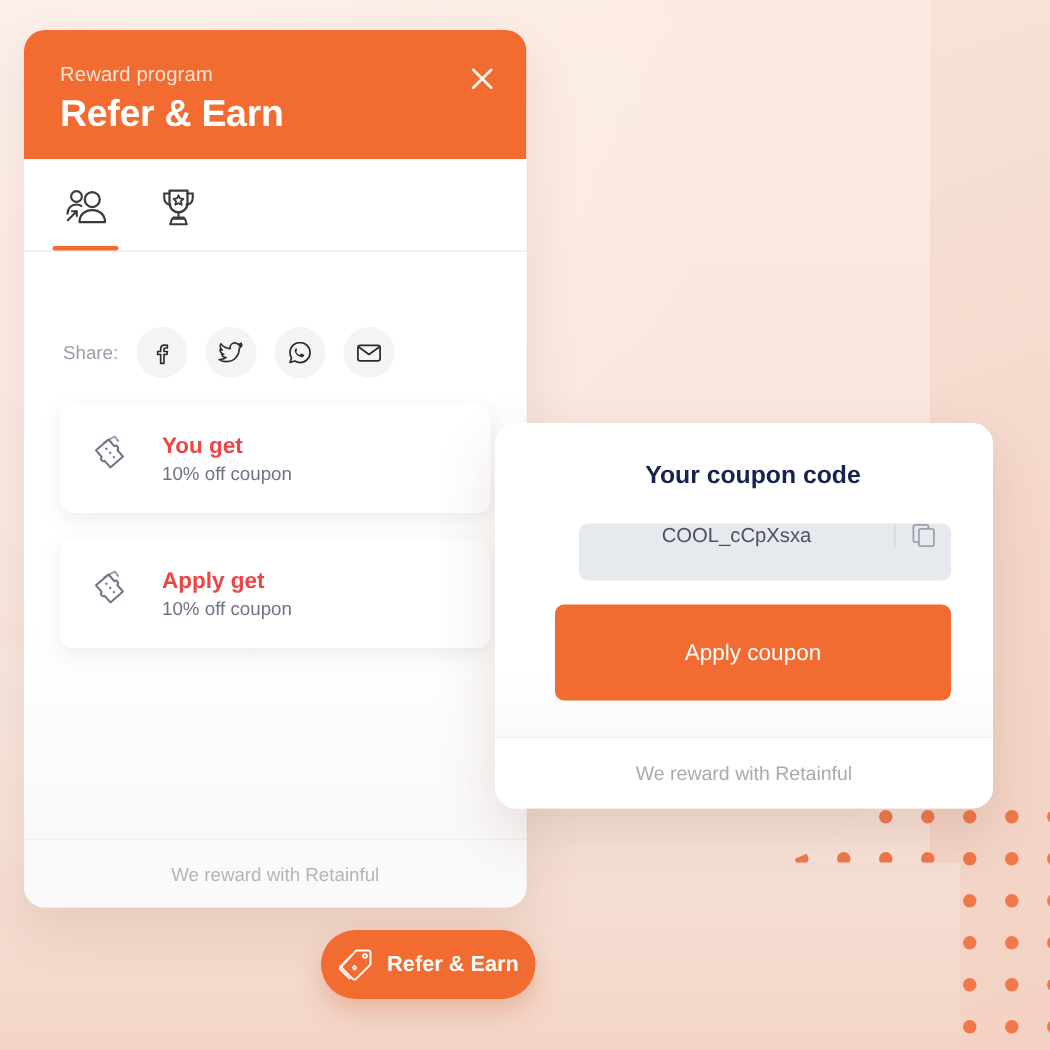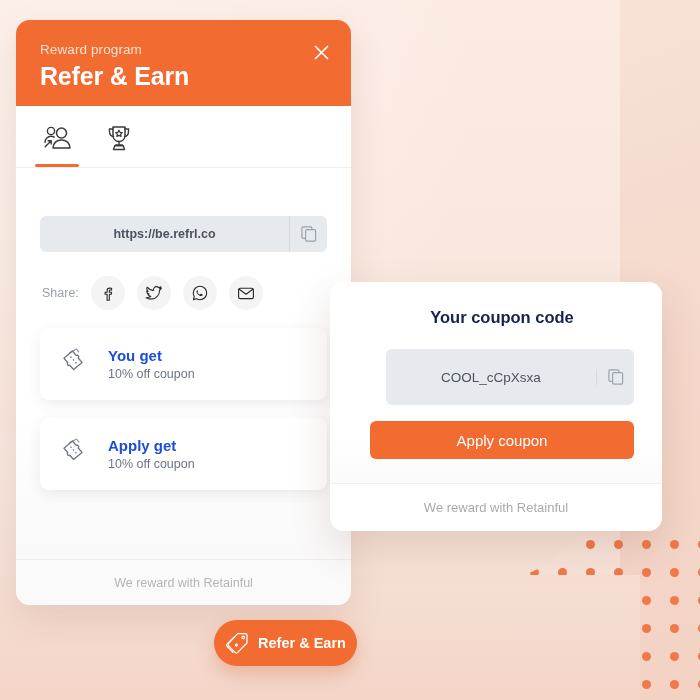--- a/index.html
+++ b/index.html
@@ -215,21 +215,21 @@
     background: #FFFFFF;
     border-radius: 9px;
     box-shadow: 0 4px 14px rgba(60, 50, 70, 0.09);
     padding: 14px 18px;
     margin-top: 18px;
     height: 72px;
   }
   .reward-text-title {
     font-size: 15px;
     font-weight: bold;
-    color: #1d4ed8;
+    color: #ef4444;
   }
   .reward-text-sub {
     font-size: 12.5px;
     color: #6C7484;
     margin-top: 3px;
   }
 
   .panel-footer {
     flex: 0 0 auto;
     height: 46px;
@@ -264,39 +264,39 @@
     color: #16234E;
   }
   .coupon-sub {
     text-align: center;
     font-size: 14px;
     color: #5C6478;
     margin-top: 6px;
   }
   .coupon-code-row {
     display: flex;
-    align-items: center;
+    align-items: flex-start;
     margin-top: 22px;
-    height: 56px;
+    height: 38px;
     background: #E6EAEE;
     border-radius: 6px;
     overflow: hidden;
     margin-left: 16px;
   }
   .coupon-code-value {
     flex: 1 1 auto;
     display: flex;
     align-items: center;
     justify-content: center;
     font-size: 13.5px;
     color: #4C5360;
   }
   .apply-btn {
     margin-top: 16px;
-    height: 38px;
+    height: 64px;
     background: #F26B30;
     border-radius: 6px;
     display: flex;
     align-items: center;
     justify-content: center;
     color: #FFFFFF;
     font-size: 15px;
     cursor: pointer;
     border: none;
     width: 100%;
@@ -423,29 +423,20 @@
           <path d="M12 16.5 V20 M8.5 20 H15.5 M6.5 24.5 H17.5 L16.3 20.8 H7.7 Z" fill="none" stroke="#3A3A3A" stroke-width="1.4" stroke-linejoin="round" stroke-linecap="round"></path>
           <path d="M12 5.2 L13 7.3 L15.3 7.6 L13.6 9.2 L14.1 11.5 L12 10.4 L9.9 11.5 L10.4 9.2 L8.7 7.6 L11 7.3 Z" fill="none" stroke="#3A3A3A" stroke-width="1.2" stroke-linejoin="round"></path>
         </svg>
 
       </div>
     </div>
 
     <div class="panel-body">
 
 
-      <div class="link-row">
-        <div class="link-value">https://be.refrl.co</div>
-        <div class="copy-btn">
-          <svg width="16" height="16" viewBox="0 0 16 16">
-            <rect x="0.9" y="0.9" width="10" height="11.5" rx="1.4" fill="none" stroke="#9AA2AC" stroke-width="1.2"></rect>
-            <rect x="4.6" y="3.6" width="10" height="11.5" rx="1.4" fill="#E6EAEE" stroke="#9AA2AC" stroke-width="1.2"></rect>
-          </svg>
-        </div>
-      </div>
 
       <div class="share-row">
         <div class="share-label">Share:</div>
         <div class="social">
           <svg width="17" height="17" viewBox="0 0 17 17">
             <path d="M10.6 3.1 C9.0 3.1 8.1 4.0 8.1 5.7 V7.3 H6.1 V9.3 H8.1 V15.2 H10.3 V9.3 H12.3 L12.6 7.3 H10.3 V5.9 C10.3 5.3 10.5 5.0 11.2 5.0 H12.6 V3.2 C12.3 3.15 11.5 3.1 10.6 3.1 Z" fill="none" stroke="#2B2B2B" stroke-width="1.1" stroke-linejoin="round"></path>
           </svg>
         </div>
         <div class="social">
           <svg width="18" height="18" viewBox="0 0 18 18">

